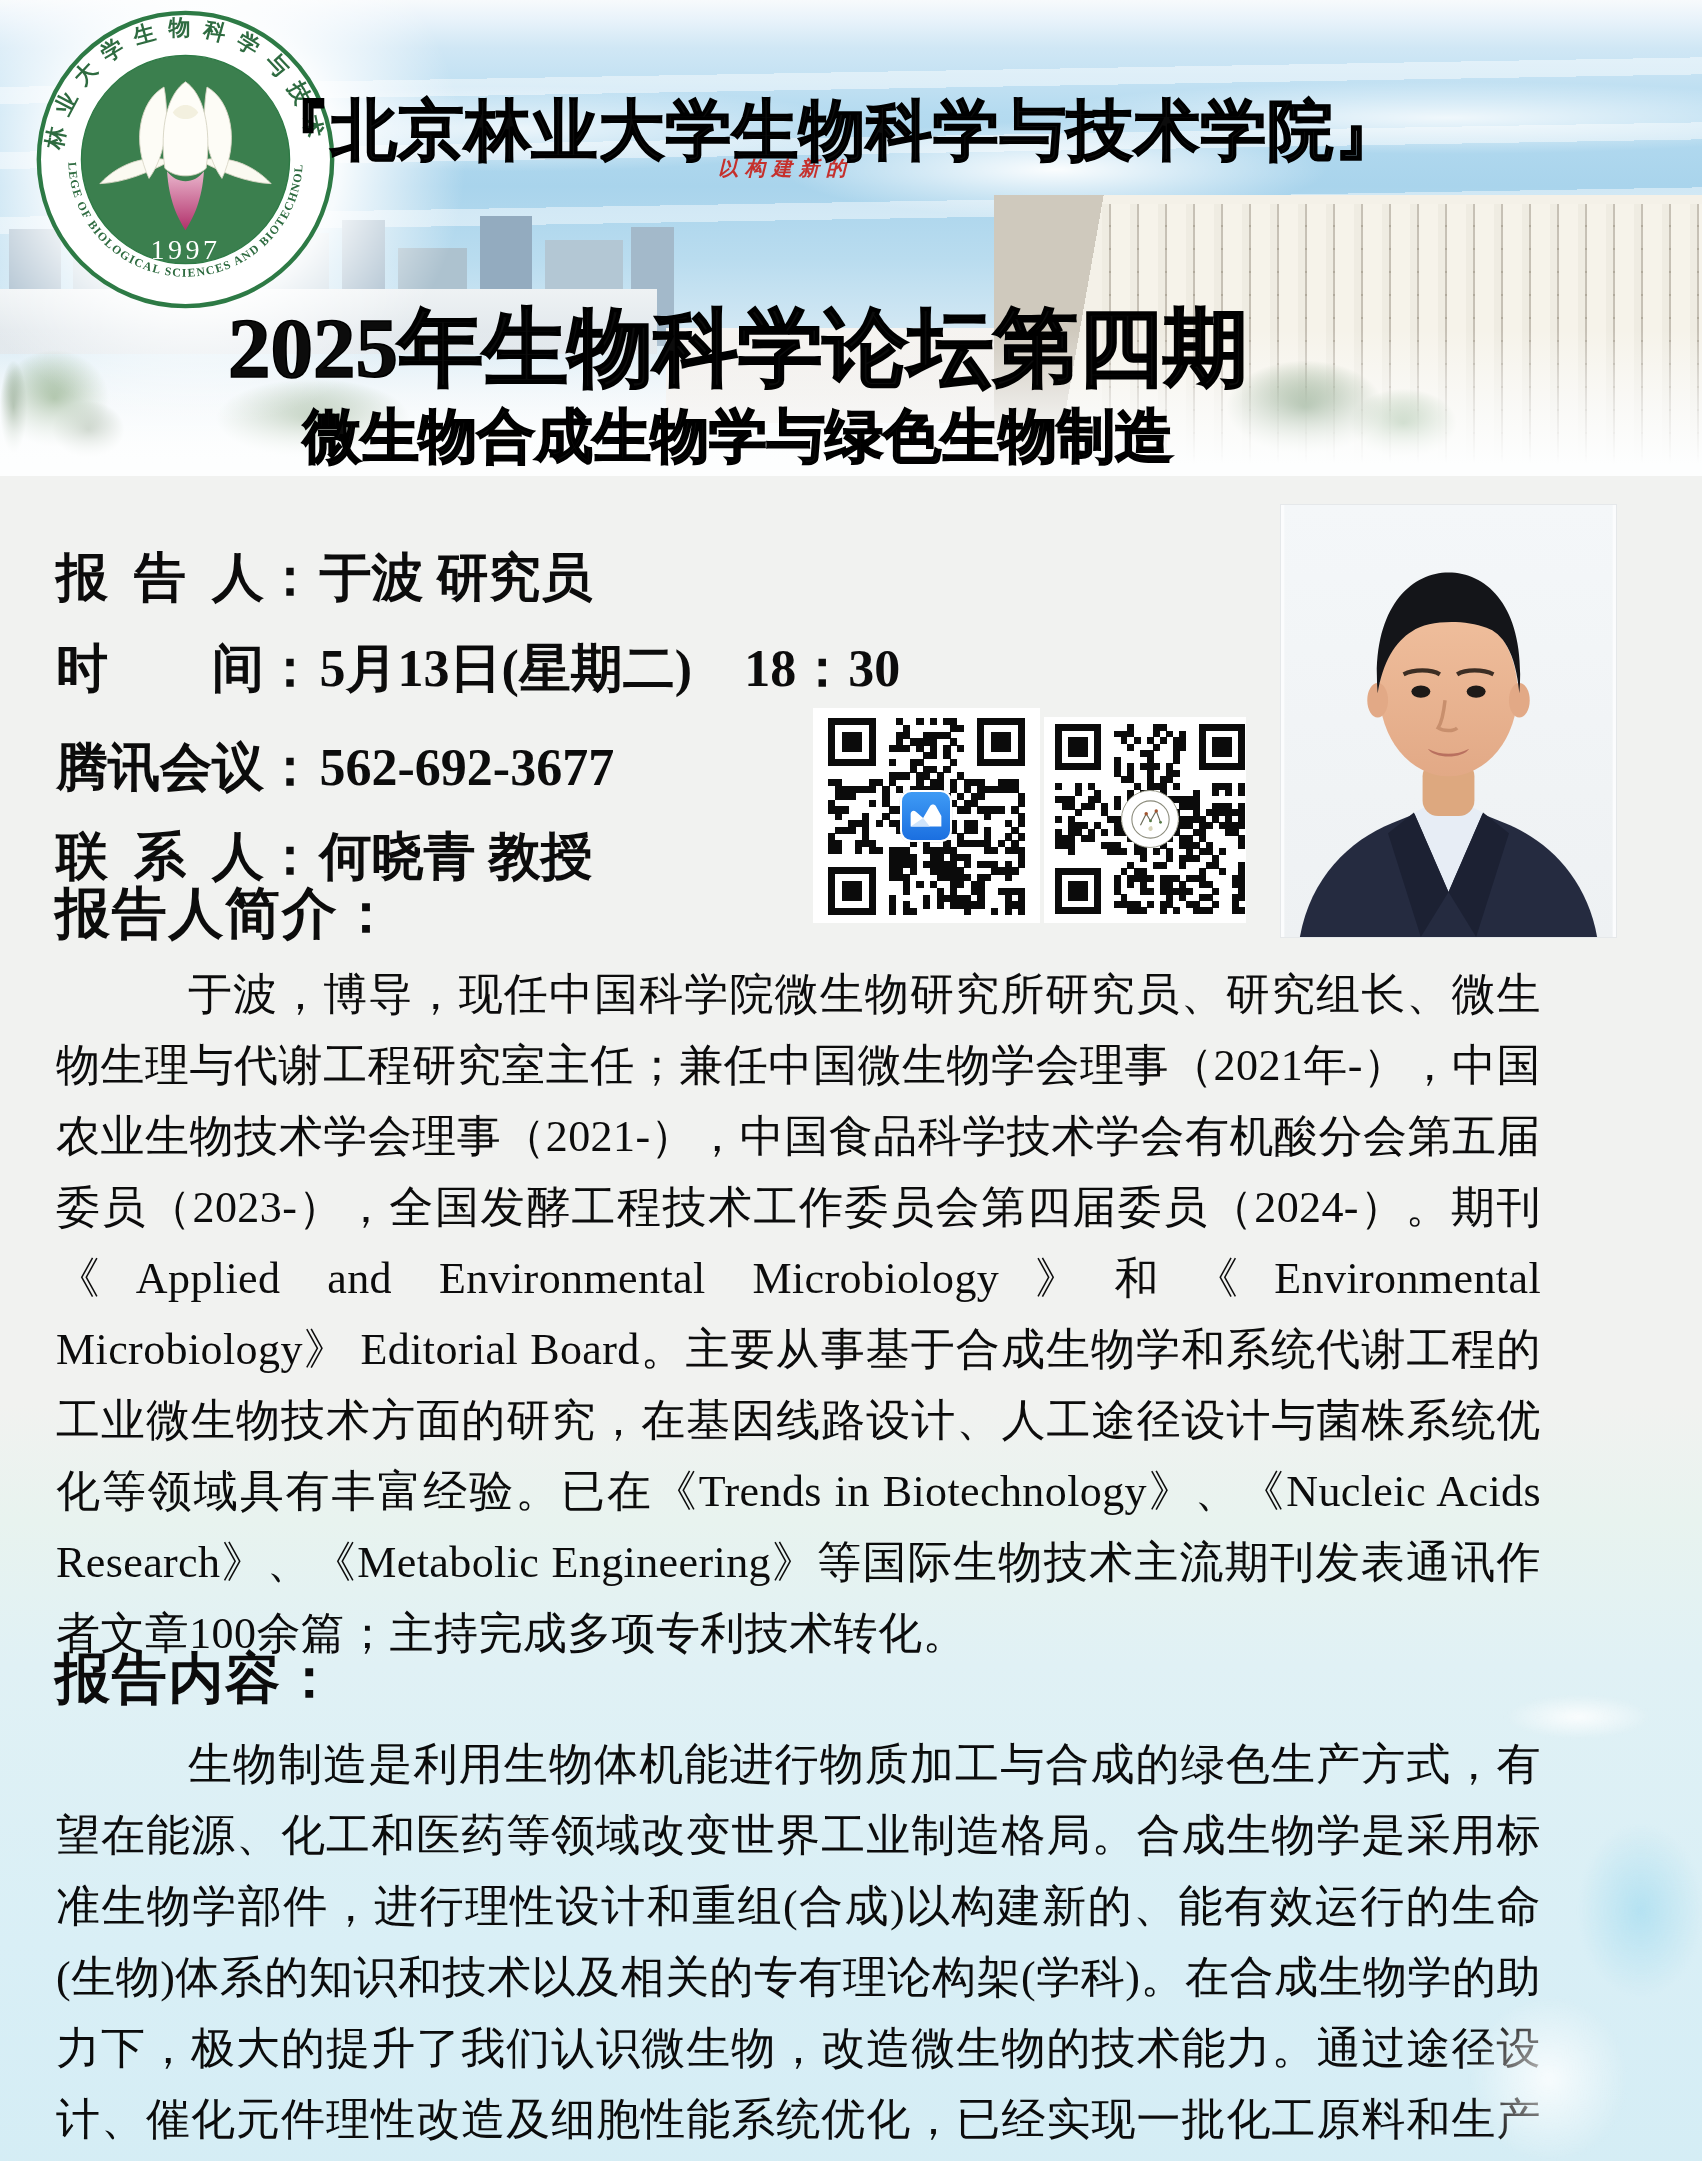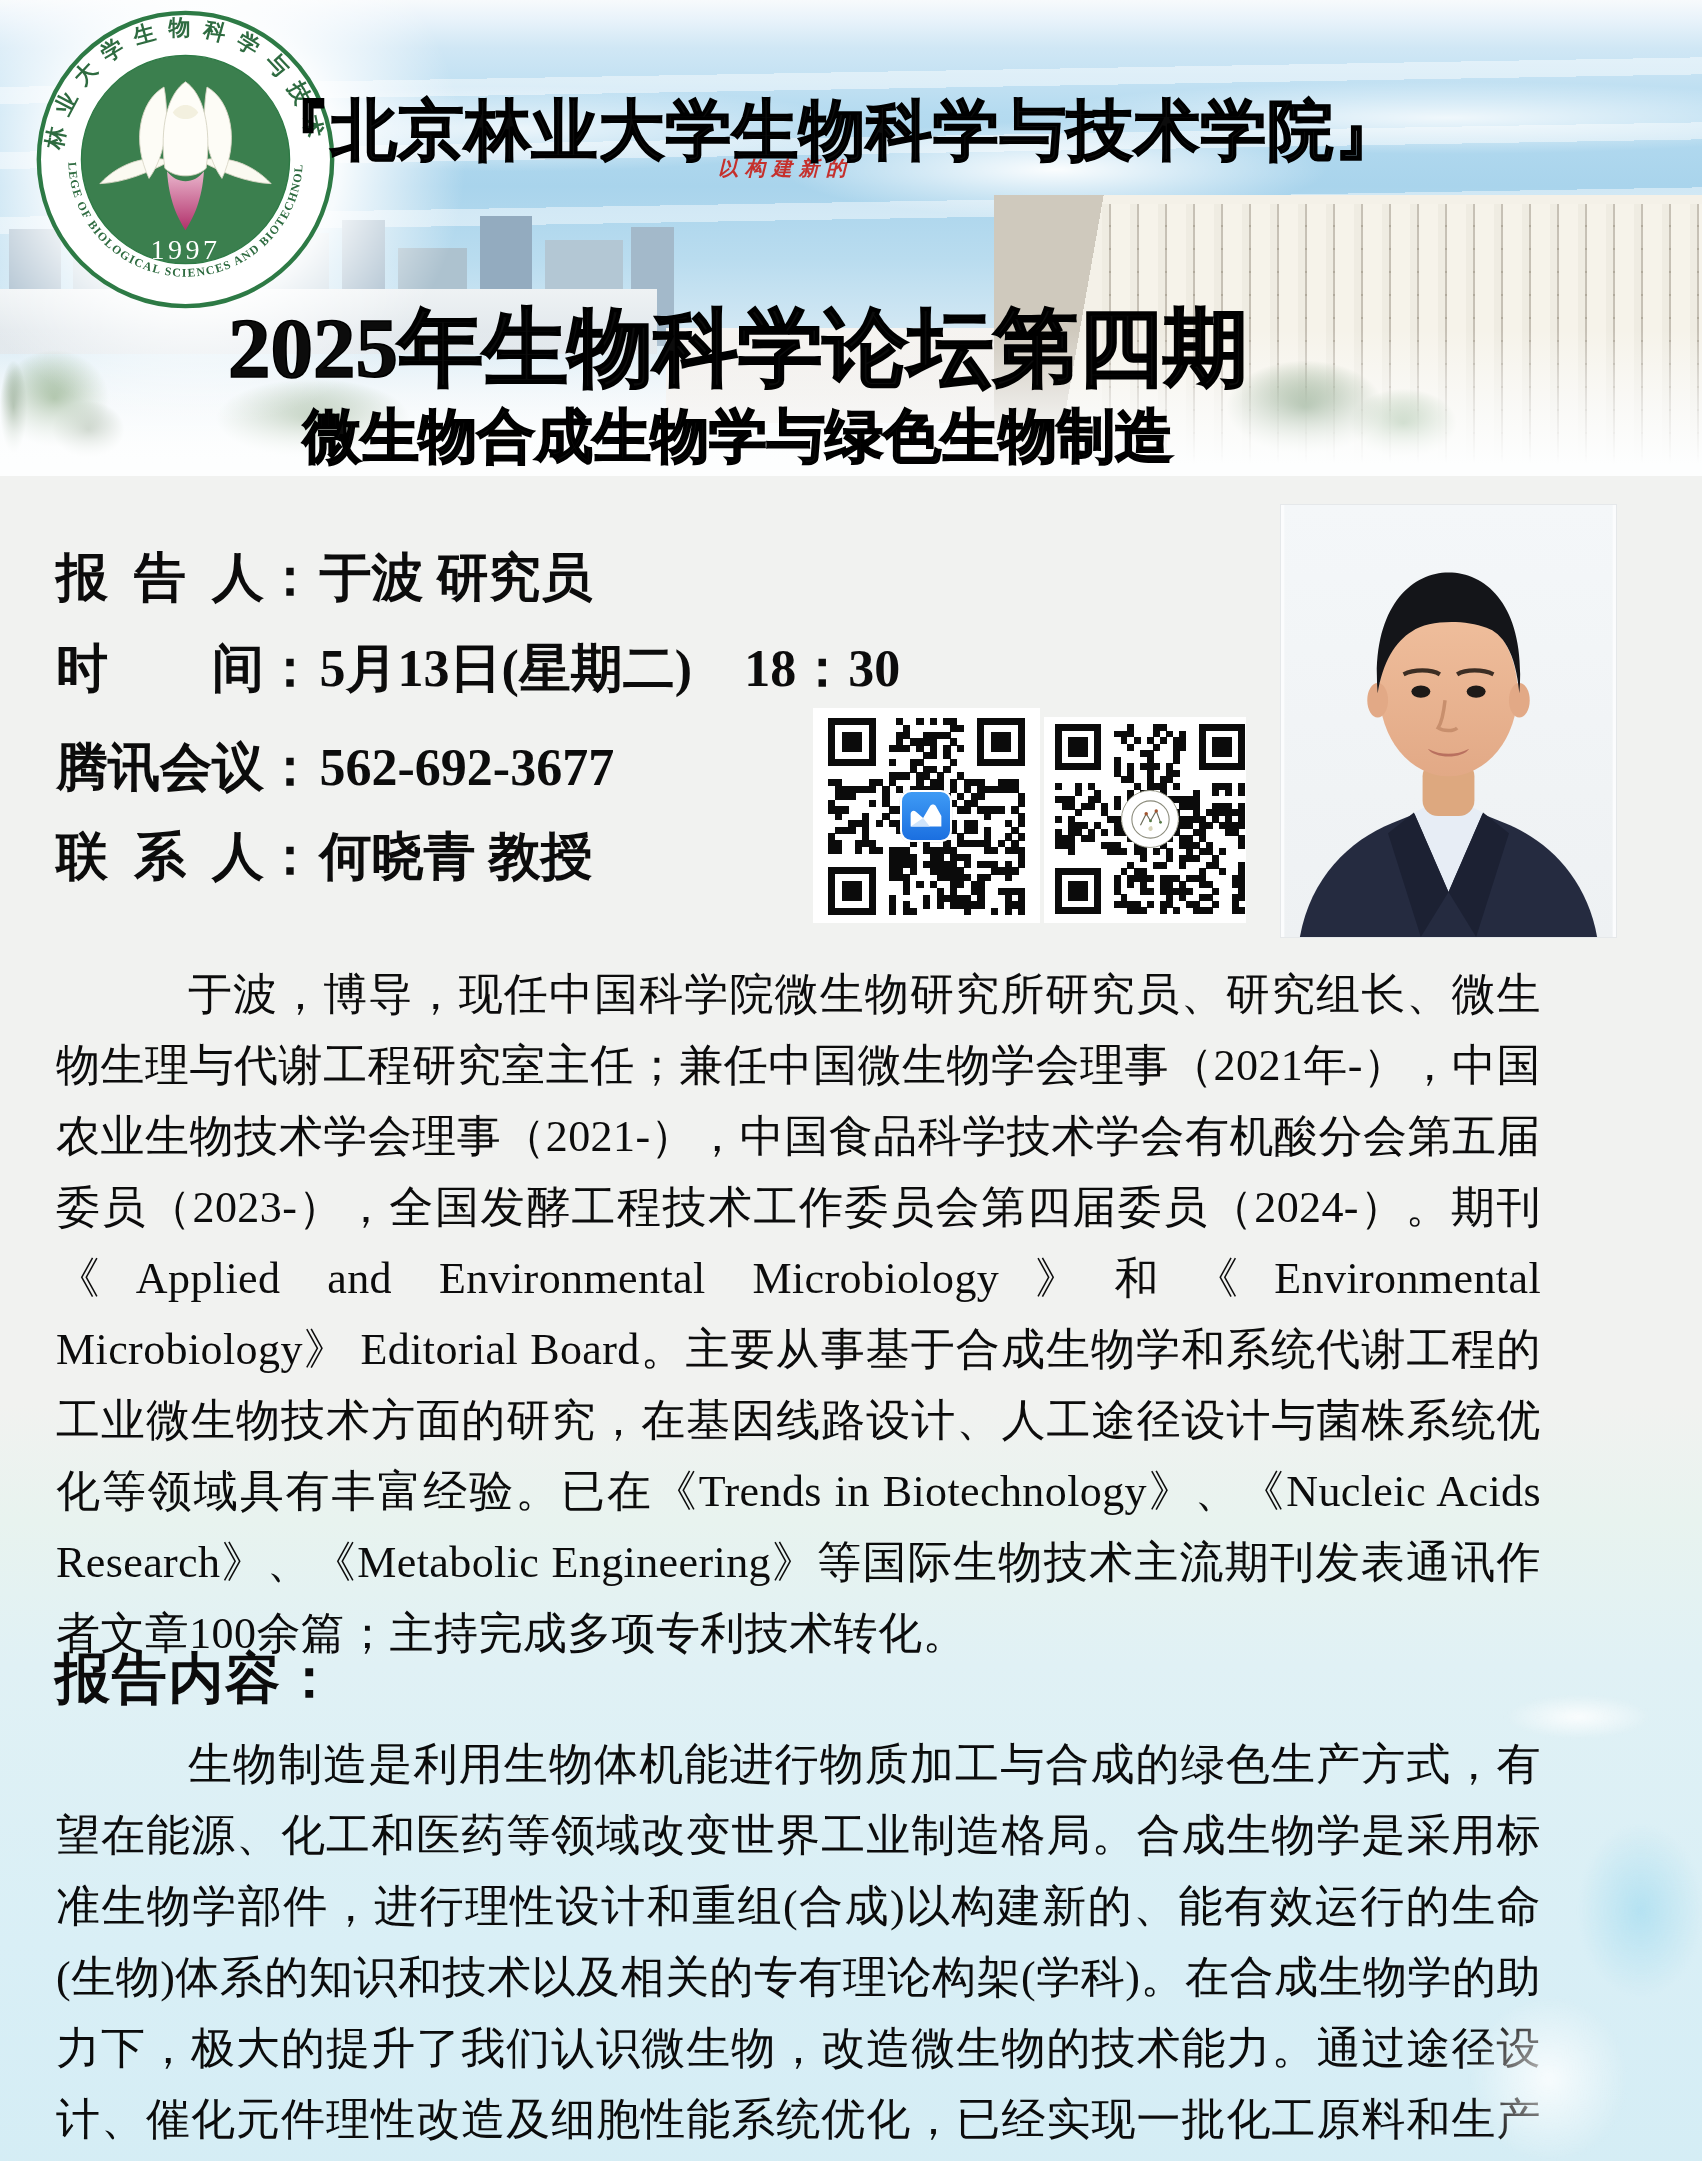--- a/index.html
+++ b/index.html
@@ -794,20 +794,21 @@
     <ellipse cx="272" cy="226" rx="12" ry="20" fill="#e2a986"></ellipse>
     <path d="M108,218 C100,120 146,78 190,78 C236,78 280,120 272,218 C268,170 252,148 234,142 C208,132 166,133 148,146 C128,158 114,182 108,218 Z" fill="#141519"></path>
     <path d="M138,196 C150,190 170,190 180,196" stroke="#3c2e24" stroke-width="5" fill="none"></path>
     <path d="M200,196 C210,190 230,190 242,196" stroke="#3c2e24" stroke-width="5" fill="none"></path>
     <ellipse cx="158" cy="216" rx="11" ry="7" fill="#1d1a18"></ellipse>
     <ellipse cx="222" cy="216" rx="11" ry="7" fill="#1d1a18"></ellipse>
     <path d="M186,226 C184,244 182,252 178,258 C184,262 196,262 200,258" stroke="#c88f6d" stroke-width="4" fill="none"></path>
     <path d="M166,282 C182,290 198,290 214,282 C206,294 174,294 166,282 Z" fill="#b9705f"></path>
   </svg>
 
+  <div class="sec-heading" style="top:886px">报告人简介：</div>
   <div class="para" style="top:959px">于波，博导，现任中国科学院微生物研究所研究员、研究组长、微生物生理与代谢工程研究室主任；兼任中国微生物学会理事（2021年-），中国农业生物技术学会理事（2021-），中国食品科学技术学会有机酸分会第五届委员（2023-），全国发酵工程技术工作委员会第四届委员（2024-）。期刊《Applied and Environmental Microbiology》和《Environmental Microbiology》 Editorial Board。主要从事基于合成生物学和系统代谢工程的工业微生物技术方面的研究，在基因线路设计、人工途径设计与菌株系统优化等领域具有丰富经验。已在《Trends in Biotechnology》、《Nucleic Acids Research》、《Metabolic Engineering》等国际生物技术主流期刊发表通讯作者文章100余篇；主持完成多项专利技术转化。</div>
 
   <div class="sec-heading" style="top:1651px">报告内容：</div>
   <div class="para" style="top:1729px">生物制造是利用生物体机能进行物质加工与合成的绿色生产方式，有望在能源、化工和医药等领域改变世界工业制造格局。合成生物学是采用标准生物学部件，进行理性设计和重组(合成)以构建新的、能有效运行的生命(生物)体系的知识和技术以及相关的专有理论构架(学科)。在合成生物学的助力下，极大的提升了我们认识微生物，改造微生物的技术能力。通过途径设计、催化元件理性改造及细胞性能系统优化，已经实现一批化工原料和生产过程的生物技术替代。本讲座将介绍微生物理性改造获得高性能细胞工厂用于生物制造的最新研究进展。</div>
 
   <div class="mottle"></div>
 
 </div>
 
 

